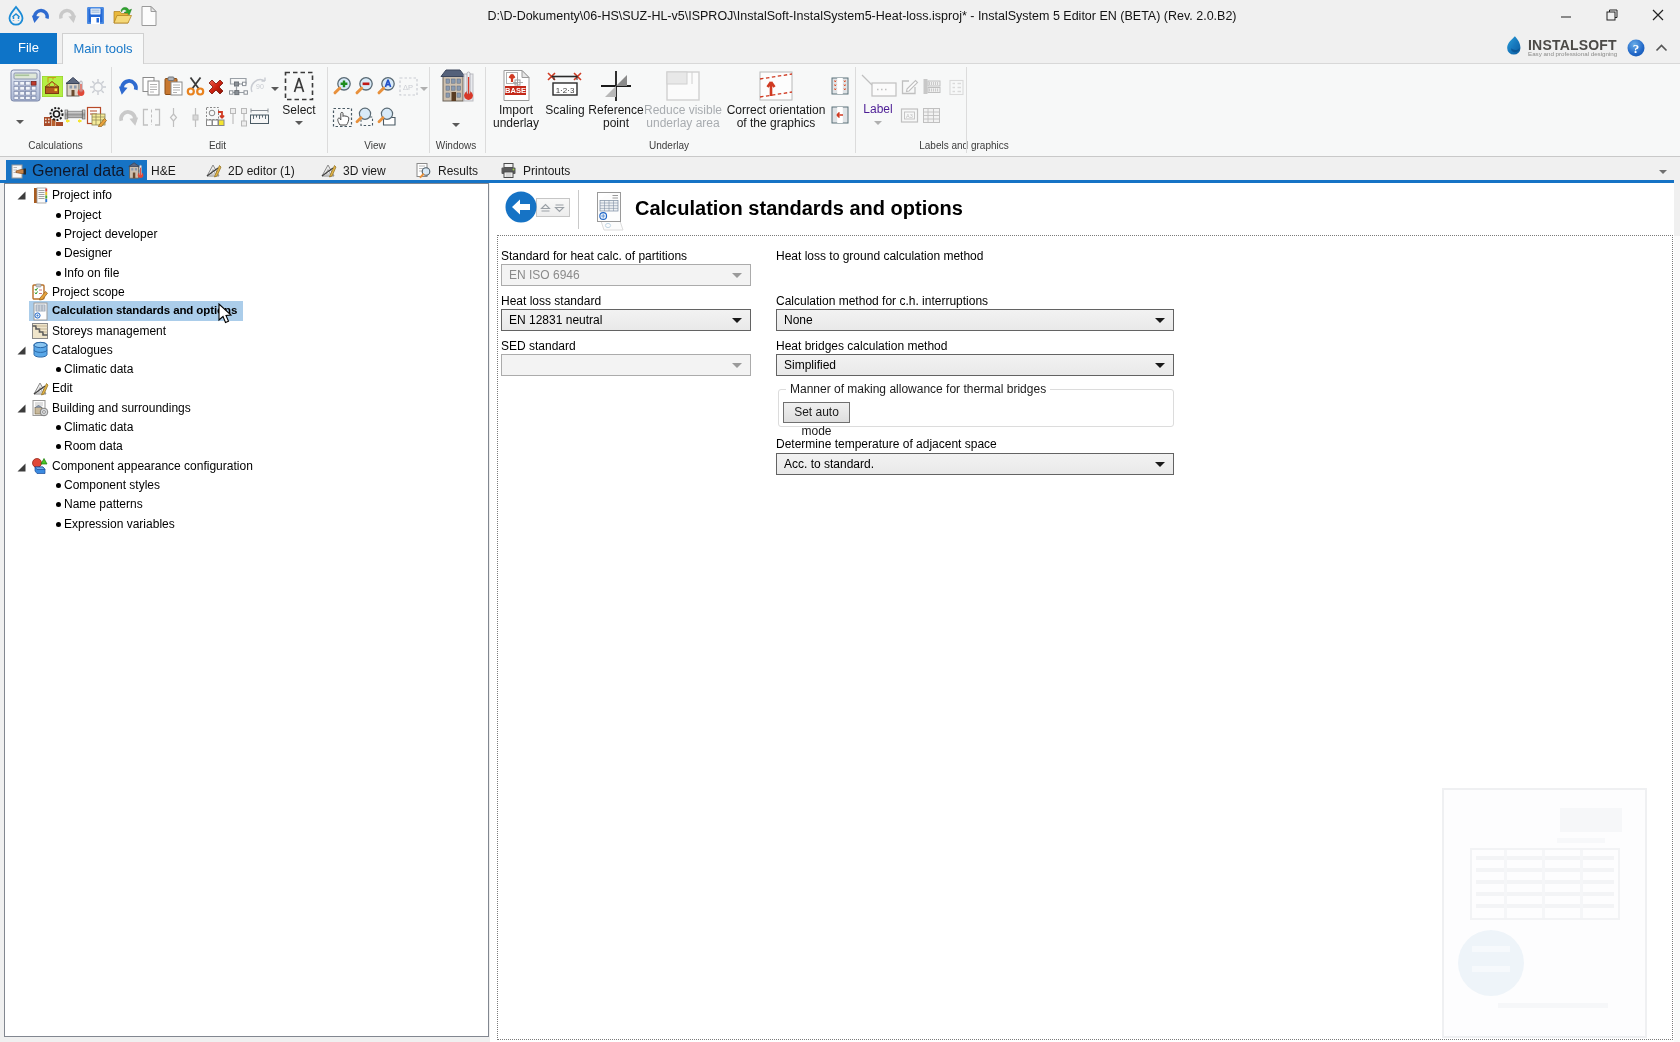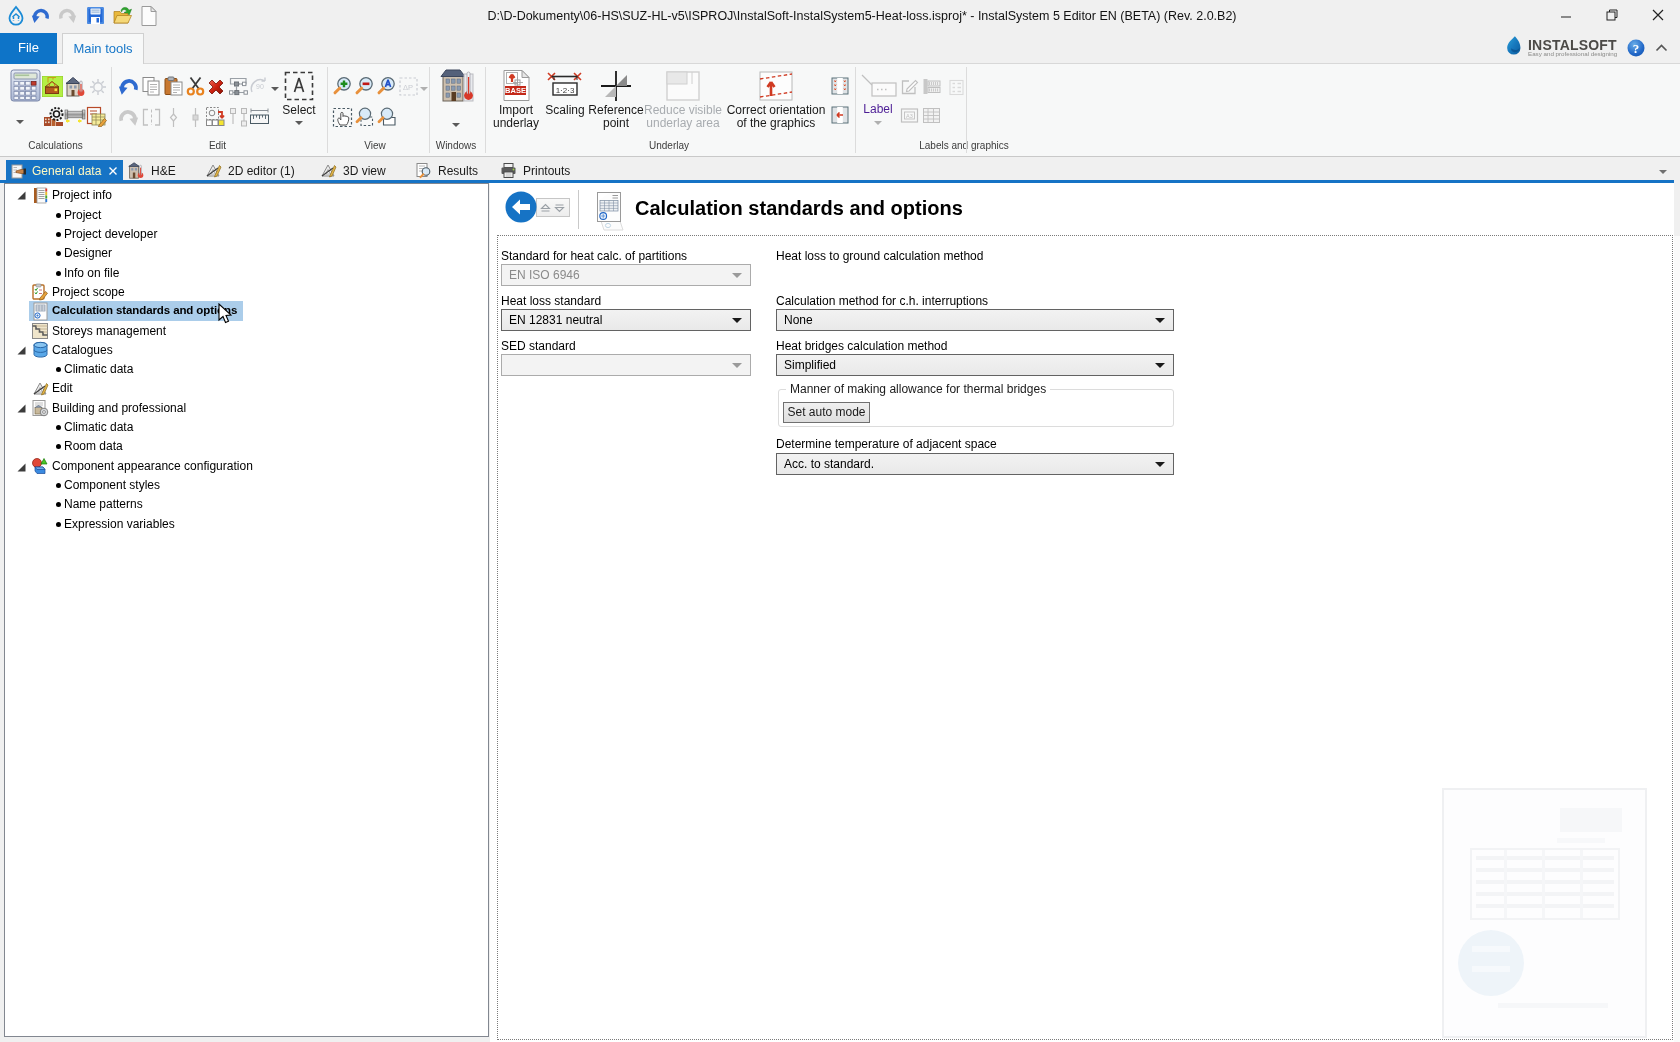--- a/index.html
+++ b/index.html
@@ -25,21 +25,21 @@
 .rdrop { position:absolute; width:0; height:0; border-left:4px solid transparent; border-right:4px solid transparent; border-top:4px solid #5a5a5a; }
 .rdrop.dis { border-top-color:#b0b0b0; }
 .btxt { position:absolute; font-size:12px; line-height:13px; text-align:center; color:#1a1a1a; }
 .btxt.dis { color:#a8acb0; }
 
 
 #doctabs { position:absolute; left:0; top:158px; width:1680px; height:23px; background:#f0f0f0; }
 #docline { position:absolute; left:0; top:180px; width:1674px; height:3px; background:#1673c5; }
 .dtab { position:absolute; top:2px; height:21px; font-size:12px; color:#1a1a1a; display:flex; align-items:center; }
 .dtab .dicon { margin-right:6px; }
-#dtab-active { position:absolute; left:6px; top:2px; height:21px; background:#1673c5; color:#fef9c3; font-size:12px; display:flex; align-items:center; padding:0 5px 0 5px; }
+#dtab-active { position:absolute; left:6px; top:2px; height:21px; background:#1673c5; color:#0f172a; font-size:16px; display:flex; align-items:center; padding:0 5px 0 5px; }
 
 
 #tree { position:absolute; left:4px; top:183px; width:485px; height:854px; background:#fff; border:1px solid #828790; }
 .trow { position:absolute; font-size:12px; color:#000; white-space:nowrap; }
 .trow.tbold { font-weight:bold; font-size:11.5px; letter-spacing:-0.1px; }
 .texpand, .ticn, #cursor { position:absolute; }
 .tbul { position:absolute; width:5px; height:5px; border-radius:50%; background:#000; }
 #tsel { position:absolute; left:24px; top:117px; width:214px; height:20px; background:#abcdea; }
 
 
@@ -49,21 +49,21 @@
 #dotbox { position:absolute; left:7px; top:52px; width:1176px; height:805px; border:1px dotted #7a7a7a; }
 
 .flabel { position:absolute; font-size:12px; color:#000; }
 .combo { position:absolute; height:22px; background:linear-gradient(#f2f2f2,#e9e9e9); border:1px solid #636363; font-size:12px; color:#000; line-height:20px; padding-left:7px; }
 .combo.dis { background:#f3f3f3; border:1px solid #ababab; color:#8a8a8a; }
 .combo .arr { position:absolute; right:8px; top:8px; width:0; height:0; border-left:5px solid transparent; border-right:5px solid transparent; border-top:5px solid #1a1a1a; }
 .combo.dis .arr { border-top-color:#9a9a9a; }
 
 #groupbox { position:absolute; left:280px; top:153px; width:396px; height:38px; border:1px solid #dcdcdc; border-radius:3px; }
 #gblegend { position:absolute; left:288px; top:146px; background:#fff; padding:0 4px; font-size:12px; }
-#setauto { position:absolute; left:285px; top:166px; width:87px; height:21px; background:linear-gradient(#f0f0f0,#dedede); border:1px solid #707070; font-size:12px; text-align:center; line-height:19px; }
+#setauto { position:absolute; left:285px; top:166px; width:67px; height:21px; background:linear-gradient(#f0f0f0,#dedede); border:1px solid #707070; font-size:12px; text-align:center; line-height:19px; }
 #watermark { position:absolute; left:944px; top:552px; width:210px; height:252px; }
 </style>
 </head>
 <body>
 <div id="titlebar">
   <div id="titletext">D:\D-Dokumenty\06-HS\SUZ-HL-v5\ISPROJ\InstalSoft-InstalSystem5-Heat-loss.isproj* - InstalSystem 5 Editor EN (BETA) (Rev. 2.0.B2)</div>
   <div id="qaticons">
     <svg class="qat" style="left:5px;top:5px;" width="22" height="22" viewBox="0 0 22 22">
       <path d="M11 2 C8 6 4.5 9 4.5 13.2 A6.5 6.5 0 0 0 17.5 13.2 C17.5 9 14 6 11 2 Z" fill="none" stroke="#1b8bd6" stroke-width="1.8"></path>
       <path d="M7.5 12 L11 9 L14.5 12" fill="none" stroke="#1b8bd6" stroke-width="1.5"></path>
@@ -613,21 +613,21 @@
       <path d="M8.5 0.5 L8.5 8.5 L0.5 8.5 Z" fill="#3c3c3c"></path>
     </svg>
   <svg class="ticn" style="left:26px;top:215px;" width="18" height="18" viewBox="0 0 18 18">
     <rect x="2" y="1.5" width="12" height="15" fill="#fdfdfd" stroke="#9a9a9a"></rect>
     <path d="M4 4 L12 4 M4 6 L12 6" stroke="#b0b0b0" stroke-width="0.8"></path>
     <rect x="4" y="8.5" width="7" height="6.5" fill="#c8b89a" stroke="#7a6a4a" stroke-width="0.7"></rect>
     <path d="M4 8.5 L7.5 6.5 L11 8.5" fill="#8a98b0" stroke="#5a687a" stroke-width="0.7"></path>
     <circle cx="13" cy="13" r="3.8" fill="#d8dadc" stroke="#6a6a6a" stroke-width="0.8"></circle>
     <circle cx="13" cy="13" r="1.4" fill="#fff" stroke="#6a6a6a" stroke-width="0.7"></circle>
   </svg>
-  <div class="trow" style="top:217px;left:47px;">Building and professional</div>
+  <div class="trow" style="top:217px;left:47px;">Building and surroundings</div>
   <div class="tbul" style="top:241px;left:51px;"></div>
     <div class="trow" style="top:236px;left:59px;">Climatic data</div>
   <div class="tbul" style="top:260px;left:51px;"></div>
     <div class="trow" style="top:255px;left:59px;">Room data</div>
   <svg class="texpand" style="left:12px;top:279px;" width="9" height="9">
       <path d="M8.5 0.5 L8.5 8.5 L0.5 8.5 Z" fill="#3c3c3c"></path>
     </svg>
   <svg class="ticn" style="left:26px;top:273px;" width="18" height="18" viewBox="0 0 18 18">
     <circle cx="6" cy="6" r="4.5" fill="#e04838" stroke="#8a1808" stroke-width="0.7"></circle>
     <path d="M13 1.5 L16 7 L10 7 Z" fill="#4ac828" stroke="#1a7a08" stroke-width="0.7"></path>

